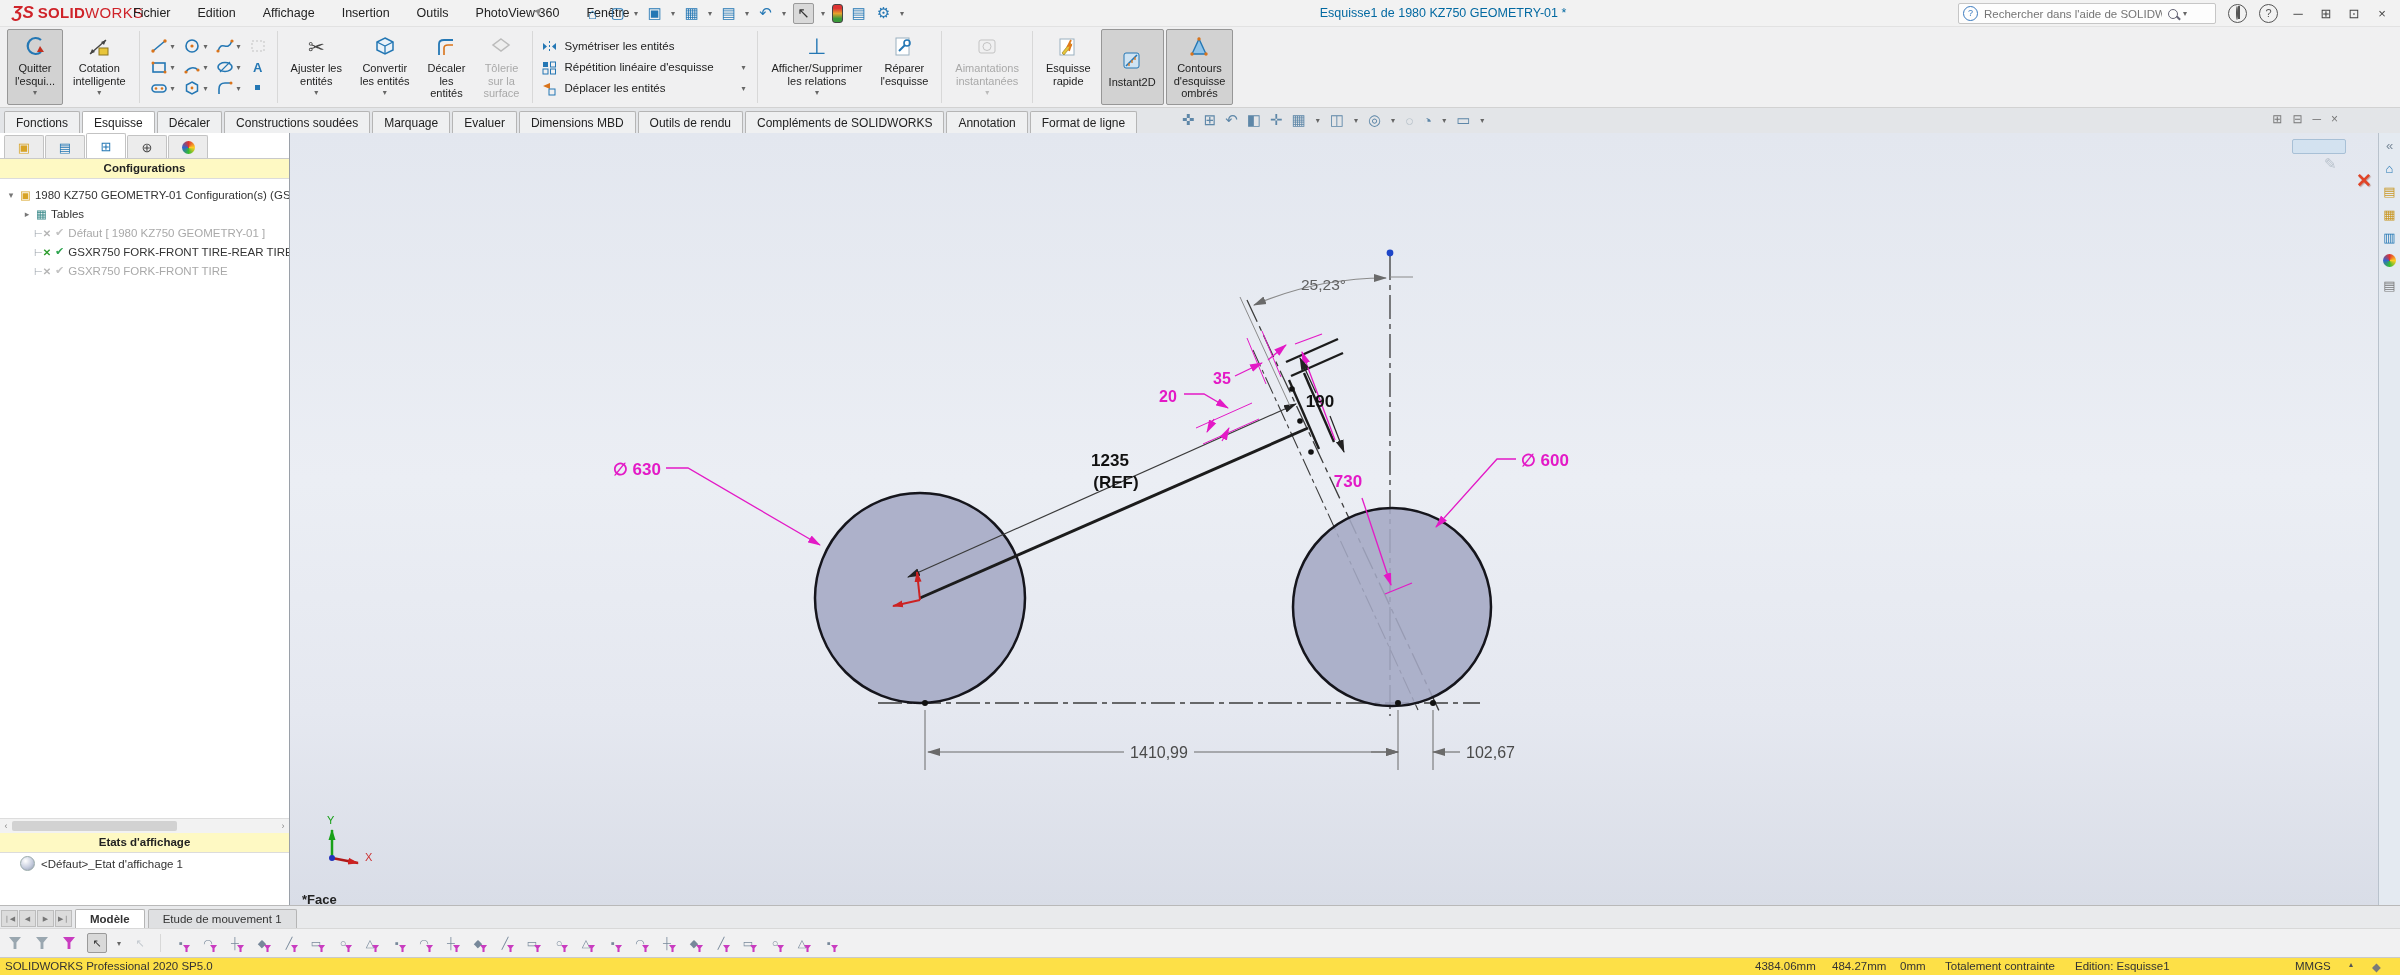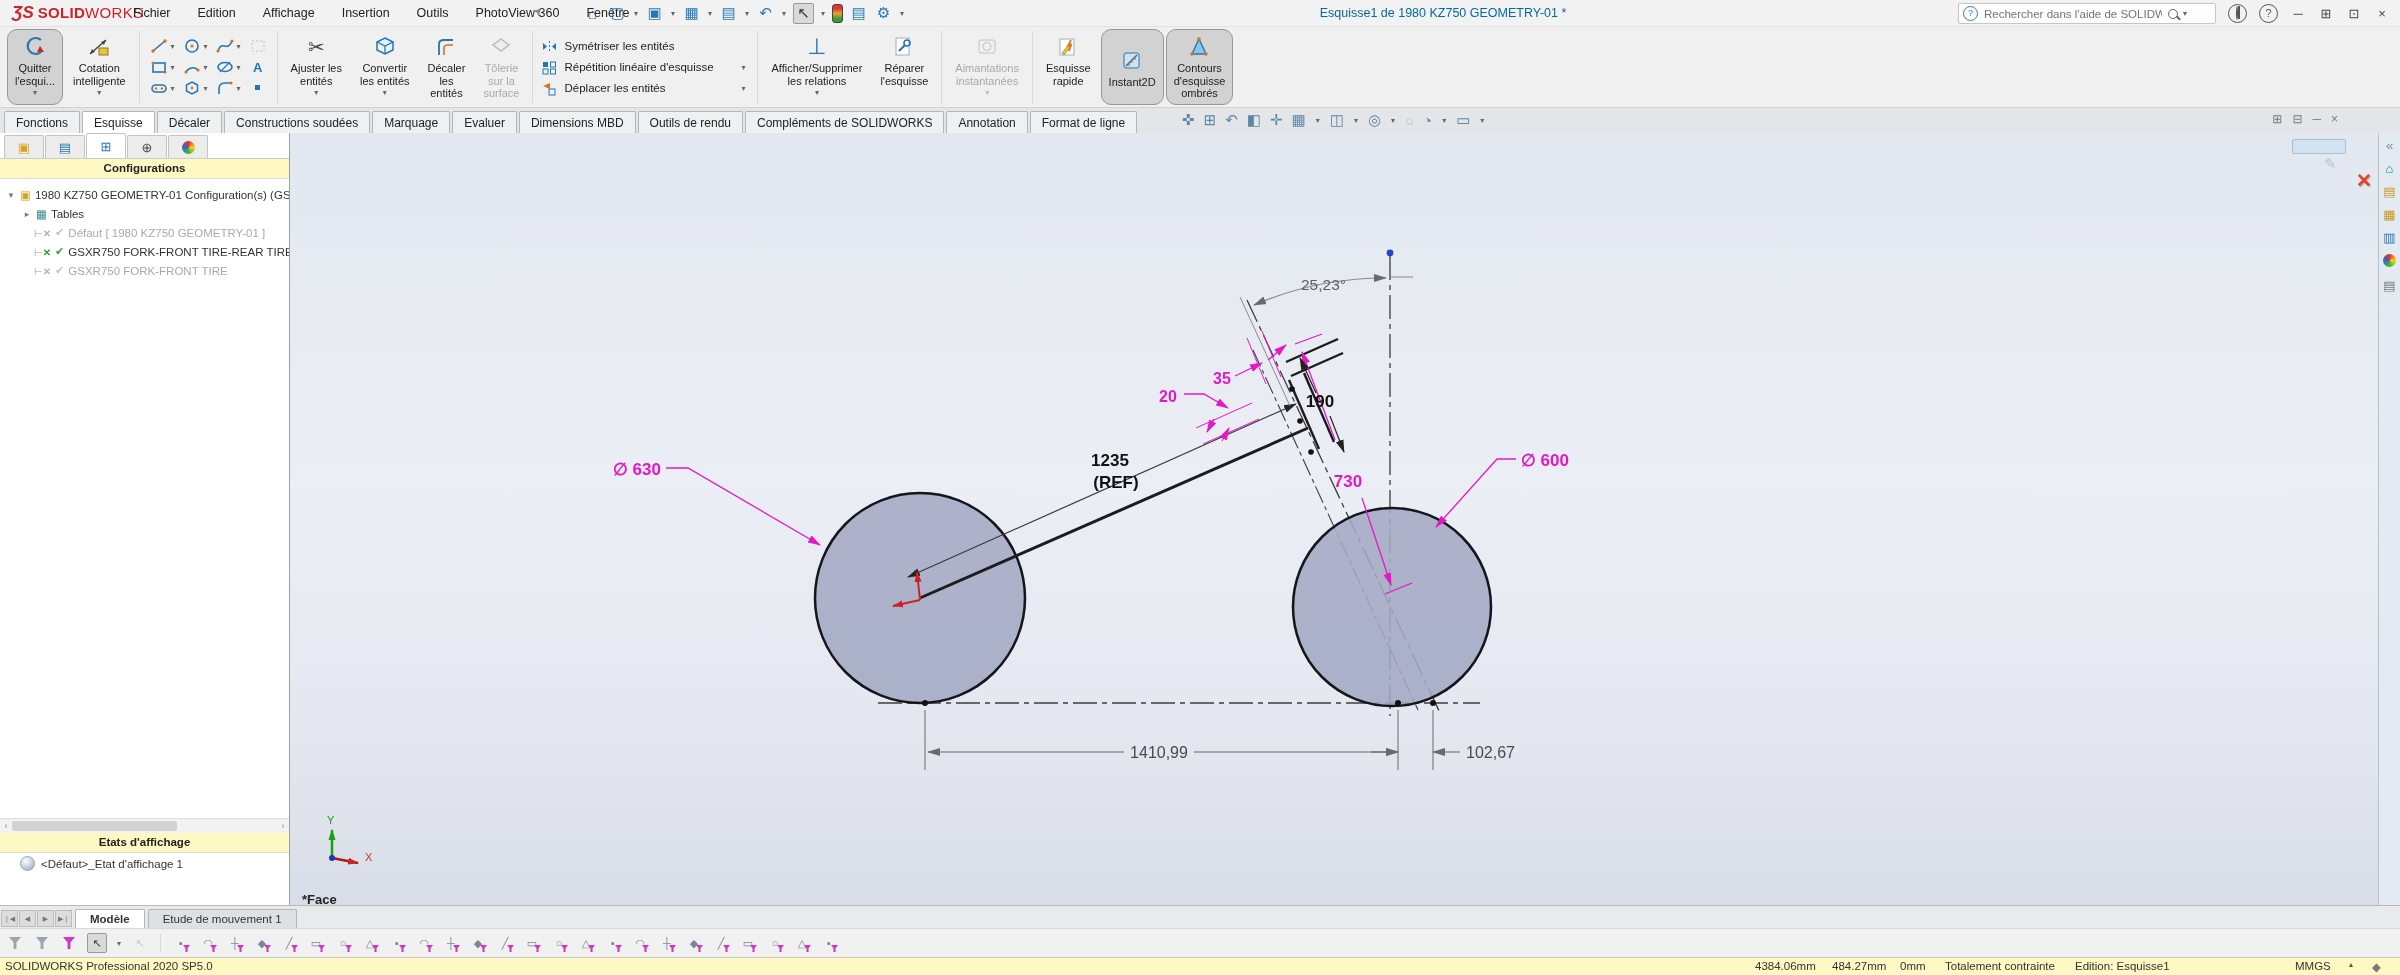--- a/index.html
+++ b/index.html
@@ -26,21 +26,21 @@
   .lens{width:8px;height:8px;border:1.4px solid #667;border-radius:50%;position:relative;flex:0 0 auto;}
   .lens::after{content:"";position:absolute;left:7px;top:7px;width:5px;height:1.6px;background:#667;transform:rotate(45deg);}
   .circ-ic{width:17px;height:17px;border:1.3px solid #555;border-radius:50%;color:#555;font-size:11px;text-align:center;line-height:16px;}
   .user-head{width:5px;height:5px;border:1.2px solid #555;border-radius:50%;margin:2.5px auto 0;}
   .user-body{width:9px;height:4px;border:1.2px solid #555;border-bottom:none;border-radius:5px 5px 0 0;margin:0 auto;}
   .winbtn{color:#444;font-size:13px;width:16px;text-align:center;}
   
   #ribbon{position:absolute;left:0;top:27px;width:2400px;height:81px;background:#f0f0f1;border-bottom:1px solid #d2d2d2;display:flex;align-items:stretch;padding-left:6px;box-sizing:border-box;}
   .rbtn{display:flex;flex-direction:column;align-items:center;justify-content:flex-start;padding:4px 7px 1px;margin:2px 1px;font-size:11px;color:#222;line-height:12.5px;text-align:center;border:1px solid transparent;}
   .rbtn .ric{height:26px;display:flex;align-items:center;justify-content:center;font-size:20px;color:#2477b4;margin-bottom:2px;}
-  .rbtn.pressed{background:#d2d2d2;border:1px solid #979797;border-radius:10px;}
+  .rbtn.pressed{background:#d2d2d2;border:1px solid #979797;border-radius:2px;}
   .rbtn.gray{color:#a9a9a9;}
   .rbtn.gray .ric{color:#b9b9b9;}
   .vsep{width:1px;background:#d8d8d8;margin:4px 4px;}
   #egrid{display:flex;flex-direction:column;justify-content:center;gap:1px;margin:0 3px;}
   .erow{display:flex;align-items:center;}
   .ecell{width:24px;height:20px;display:flex;align-items:center;justify-content:center;}
   .ecar{width:9px;font-size:8px;color:#666;}
   #stack{display:flex;flex-direction:column;justify-content:center;gap:2px;margin:0 4px;min-width:208px;}
   .srow{display:flex;align-items:center;gap:6px;font-size:11.5px;color:#222;height:19px;}
   .srow .car{margin-left:auto;margin-right:4px;}
@@ -89,21 +89,21 @@
   .mtab{padding:3px 14px 4px;font-size:11.5px;border:1px solid #b5b5b5;border-bottom:none;margin-left:3px;border-radius:2px 2px 0 0;color:#333;background:#dfe0e2;}
   .mtab.active{background:#fff;font-weight:bold;}
   #filterbar{position:absolute;left:0;top:928px;width:2400px;height:29px;background:#f1f1f2;border-top:1px solid #d8d8d8;display:flex;align-items:center;padding-left:6px;gap:9px;box-sizing:border-box;}
   .fic{width:18px;height:18px;display:flex;align-items:center;justify-content:center;position:relative;font-size:11px;color:#77889a;}
   .fic .mgf{position:absolute;right:0;bottom:0;width:7px;height:7px;background:#c93cc0;clip-path:polygon(0 0,100% 0,65% 45%,65% 100%,35% 100%,35% 45%);}
   .fun{width:12px;height:12px;background:#9aa7b0;clip-path:polygon(0 0,100% 0,62% 45%,62% 100%,38% 100%,38% 45%);}
   .fun.mag{background:#c93cc0;}
   .fic.box{border:1px solid #9a9a9a;background:#d9d9d9;color:#333;border-radius:2px;}
   .fic.dim{color:#c3c9cf;}
   #filterbar .vsep{height:18px;margin:0 2px;}
-  #statusbar{position:absolute;left:0;top:957px;width:2400px;height:18px;background:#fef9c3;border-top:1px solid #c9c9c9;font-size:11.5px;color:#333;}
+  #statusbar{position:absolute;left:0;top:957px;width:2400px;height:18px;background:#fde047;border-top:1px solid #c9c9c9;font-size:11.5px;color:#333;}
   #statusbar span{position:absolute;top:2px;white-space:nowrap;}
 </style>
 </head>
 <body>
 
 <div id="titlebar">
   <div id="logo">
     <span class="mark">ƷS</span><span class="b">SOLID</span><span class="l">WORKS</span>
   </div>
   <div id="menus">

